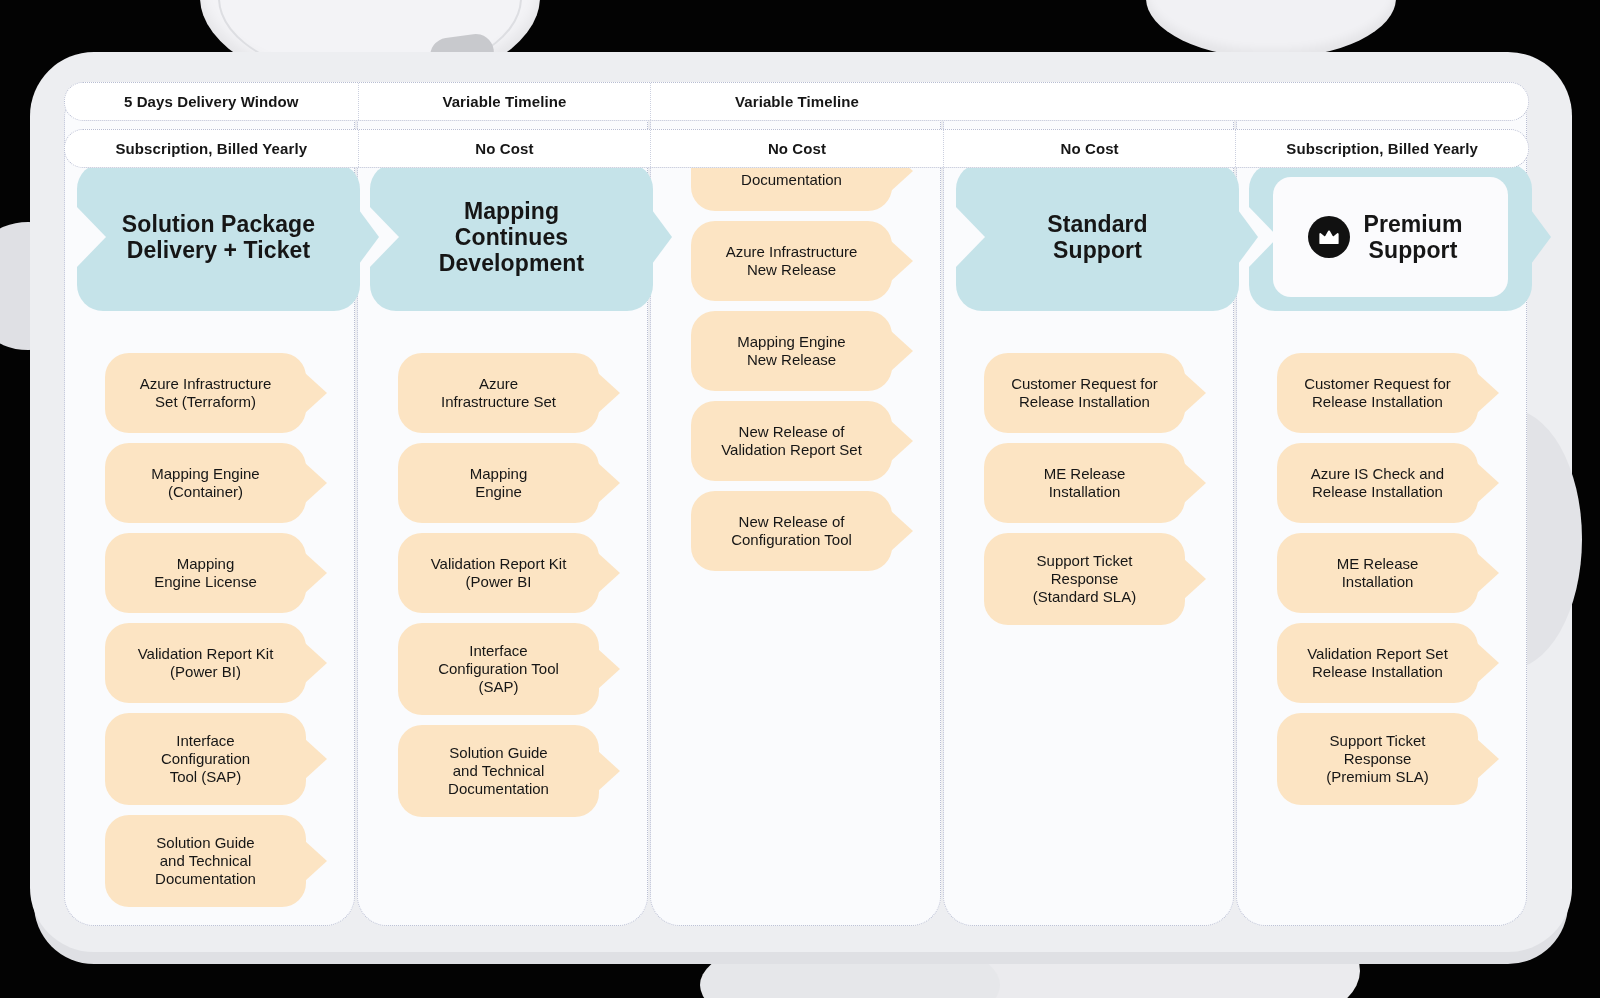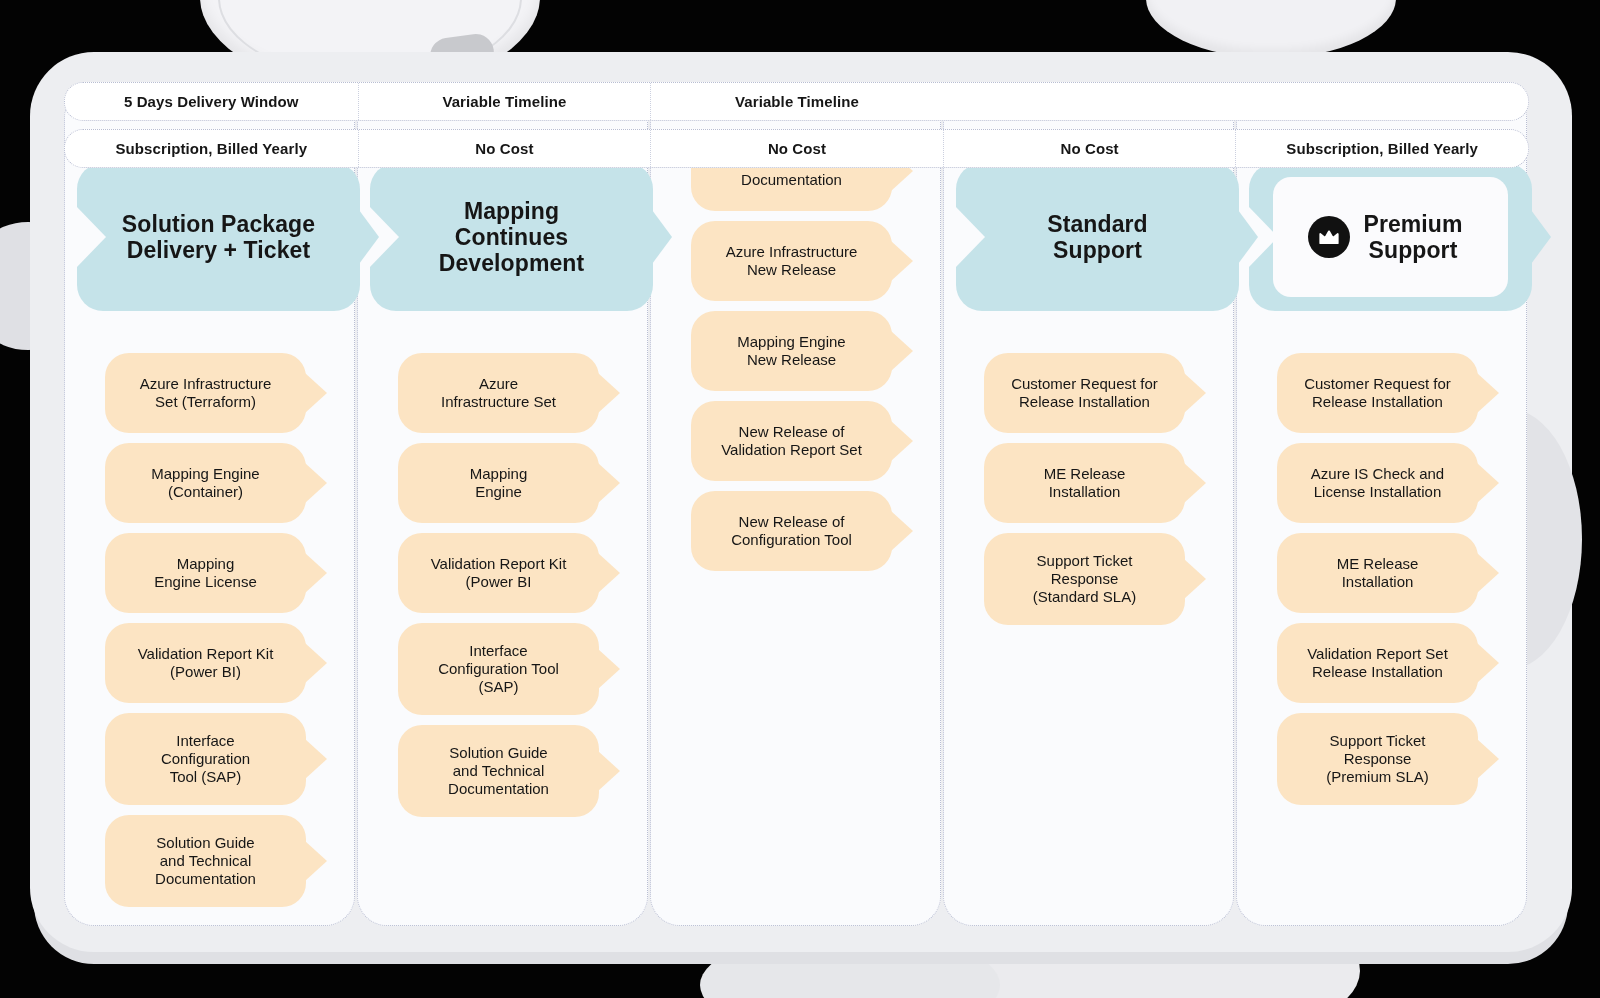--- a/index.html
+++ b/index.html
@@ -238,21 +238,21 @@
 Support</div>
         </div>
       </div>
       <div class="items">
         <div class="item h2">
             <div class="item-label">Customer Request for
 Release Installation</div>
           </div>
         <div class="item h2">
             <div class="item-label">Azure IS Check and
-License Installation</div>
+Release Installation</div>
           </div>
         <div class="item h2">
             <div class="item-label">ME Release
 Installation</div>
           </div>
         <div class="item h2">
             <div class="item-label">Validation Report Set
 Release Installation</div>
           </div>
         <div class="item h3">

